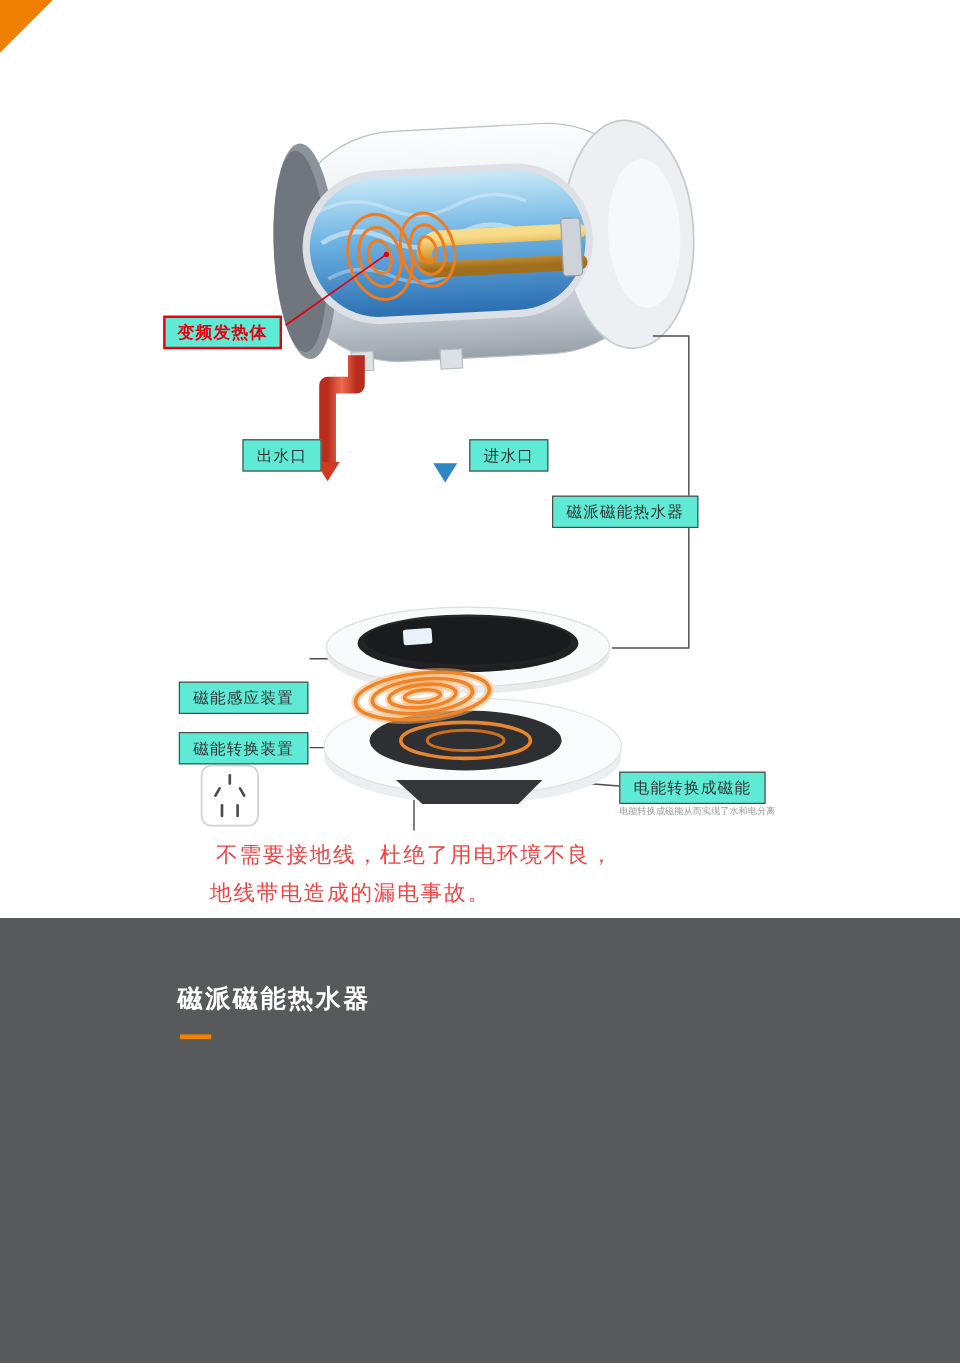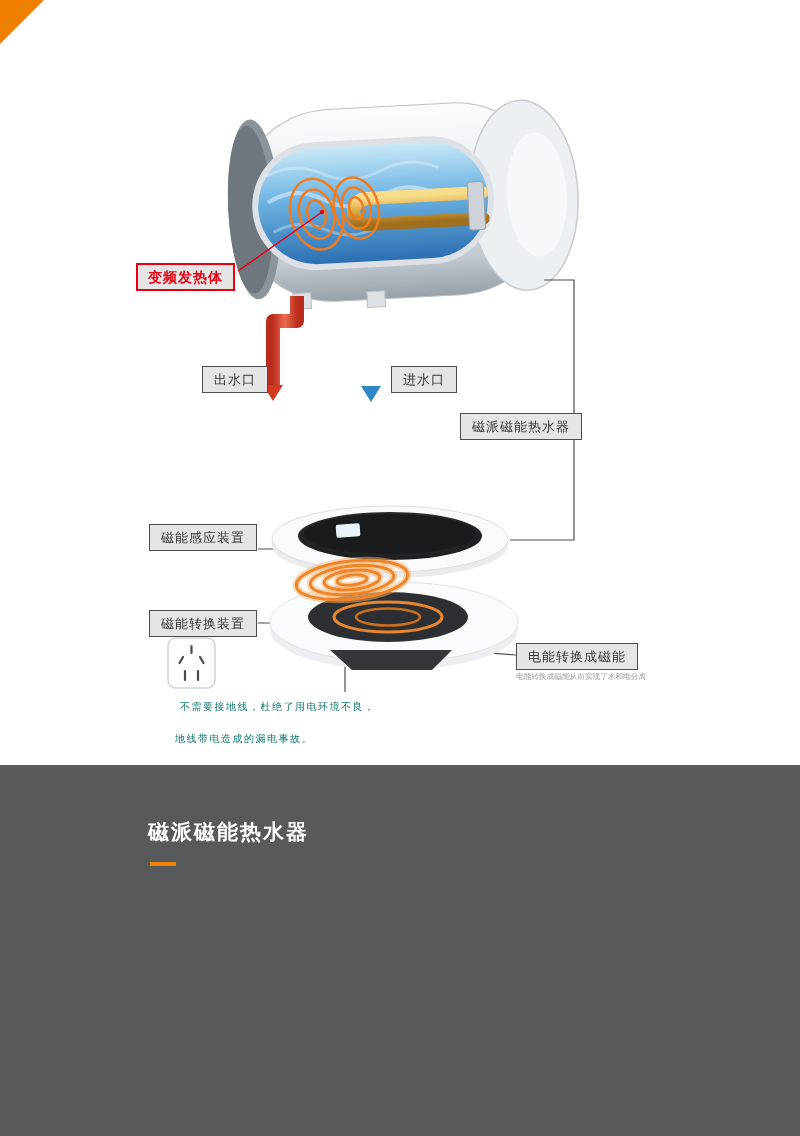--- a/index.html
+++ b/index.html
@@ -2,26 +2,26 @@
 <html><head>
 <meta charset="utf-8">
 <style>
   *{margin:0;padding:0;box-sizing:border-box}
   html,body{width:800px;height:1136px}
   body{font-family:"Liberation Sans","DejaVu Sans",sans-serif;background:#ffffff}
   .canvas{position:relative;width:800px;height:1136px;overflow:hidden;background:#ffffff}
   .corner{position:absolute;left:0;top:0;width:0;height:0;
           border-top:44px solid #ee7f01;border-right:44px solid transparent}
   .art{position:absolute;left:0;top:0}
-  .callout{position:absolute;border:1px solid #4d4d4d;background:#e5e5e5;color:#333;
+  .callout{position:absolute;border:1px solid #4d4d4d;background:#5eead4;color:#333;
            font-size:13px;line-height:1;padding:6px 11px;white-space:nowrap;letter-spacing:1px}
   .red-callout{border:2px solid #e60012;color:#e60012;font-weight:bold;font-size:14px;padding:5px 10px}
   .note{position:absolute;font-size:9px;color:#9a9a9a;white-space:nowrap;
         transform:scale(.85);transform-origin:left top;letter-spacing:0}
-  .warning{position:absolute;color:#0f766e;font-size:10px;letter-spacing:1.5px;white-space:nowrap}
+  .warning{position:absolute;color:#ef4444;font-size:18px;letter-spacing:1.5px;white-space:nowrap}
   .info{position:absolute;left:0;top:765px;width:800px;height:414px;background:#58595b}
   .info-title{position:absolute;left:148px;top:53px;font-size:21px;color:#ffffff;
               font-weight:bold;letter-spacing:2px}
   .dash{position:absolute;left:150px;top:97px;width:26px;height:4px;background:#f08300}
   .info-lines{position:absolute;left:148px;top:120px;width:600px}
   .line{font-size:13px;color:#ededed;line-height:25px;letter-spacing:.5px;white-space:nowrap}
 </style>
 </head>
 <body>
 
@@ -159,21 +159,21 @@
   </svg>
 
   <div class="callout red-callout" style="left:136px;top:263px">变频发热体</div>
 
   <div class="callout" style="left:202px;top:366px">出水口</div>
 
   <div class="callout" style="left:391px;top:366px">进水口</div>
 
   <div class="callout" style="left:460px;top:413px">磁派磁能热水器</div>
 
-  <div class="callout" style="left:149px;top:524px">磁能感应装置</div>
+  <div class="callout" style="left:149px;top:568px">磁能感应装置</div>
 
   <div class="callout" style="left:149px;top:610px">磁能转换装置</div>
 
   <div class="callout" style="left:516px;top:643px">电能转换成磁能</div>
 
   <div class="note" style="left:516px;top:671px">电能转换成磁能从而实现了水和电分离</div>
 
   <div class="warning" style="left:180px;top:700px">不需要接地线，杜绝了用电环境不良，</div>
   <div class="warning" style="left:175px;top:732px">地线带电造成的漏电事故。</div>
 

